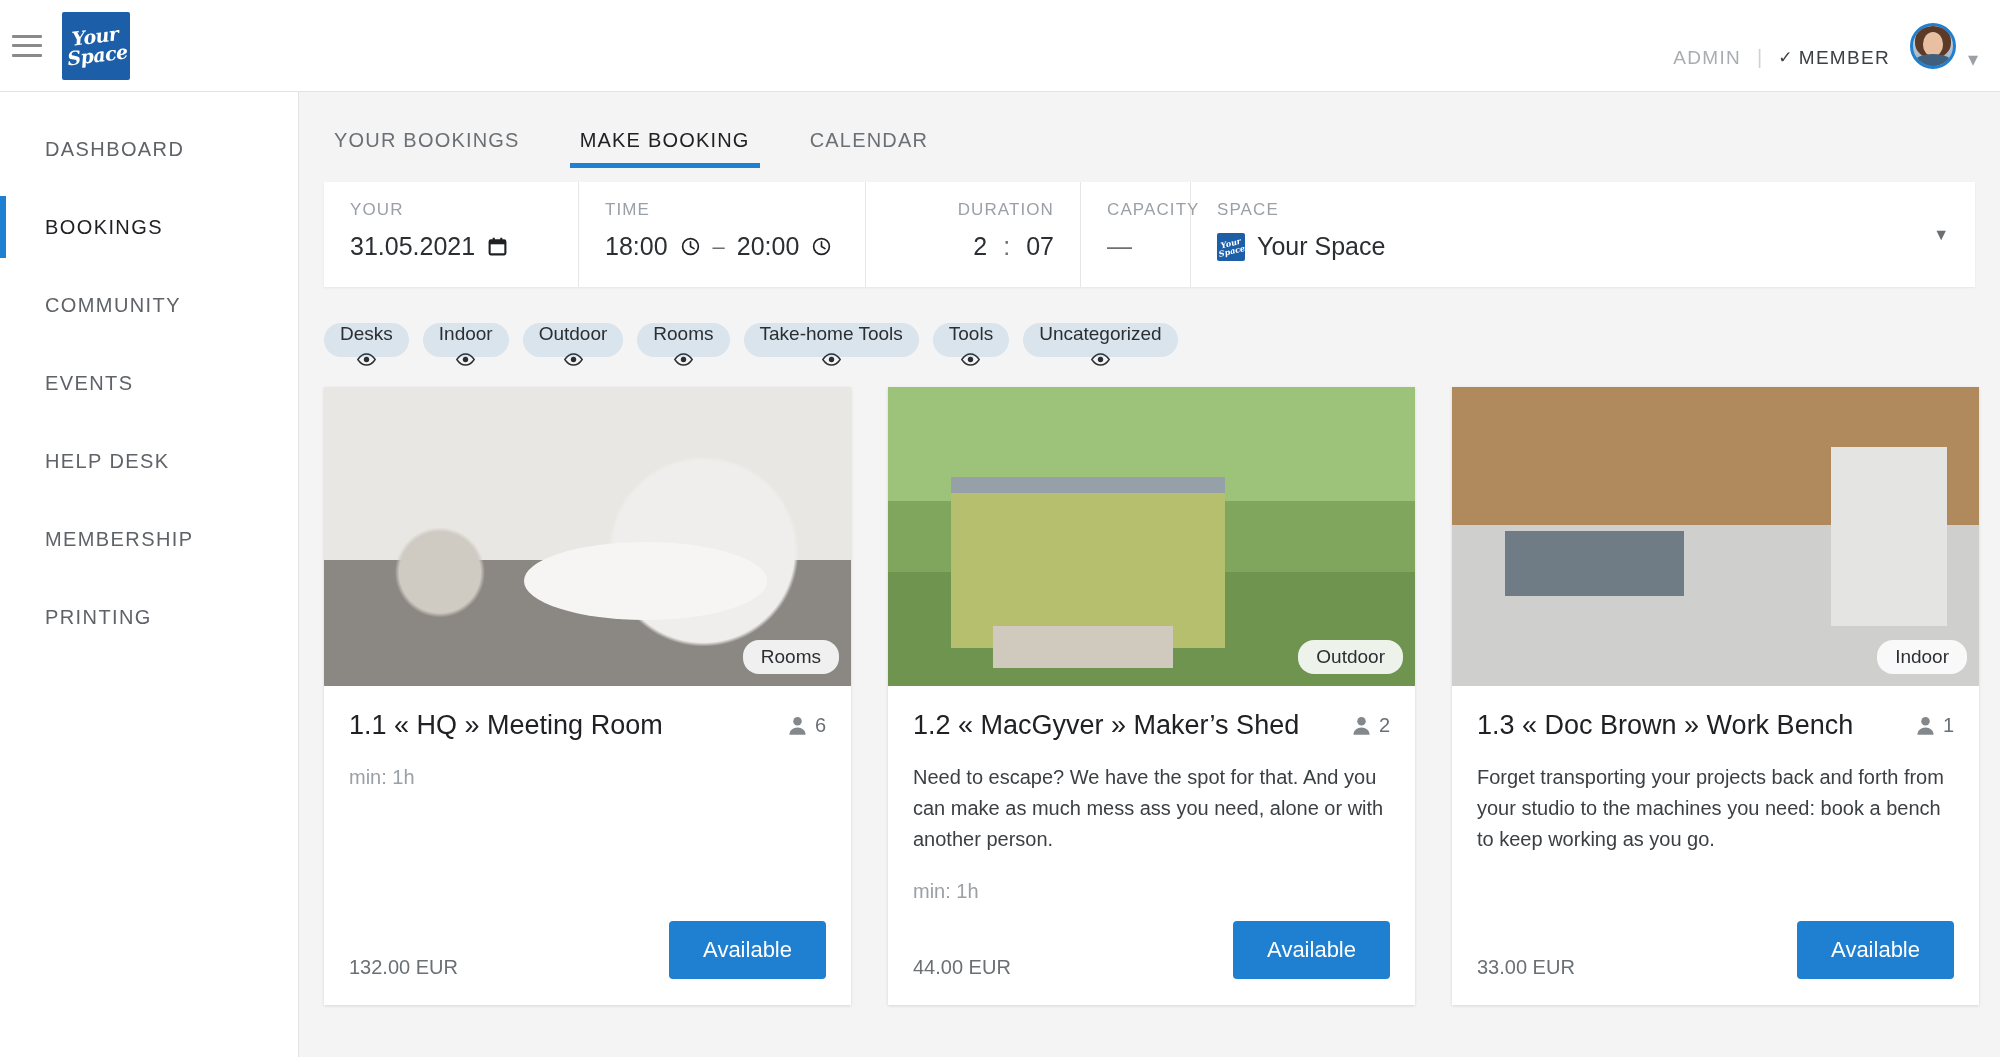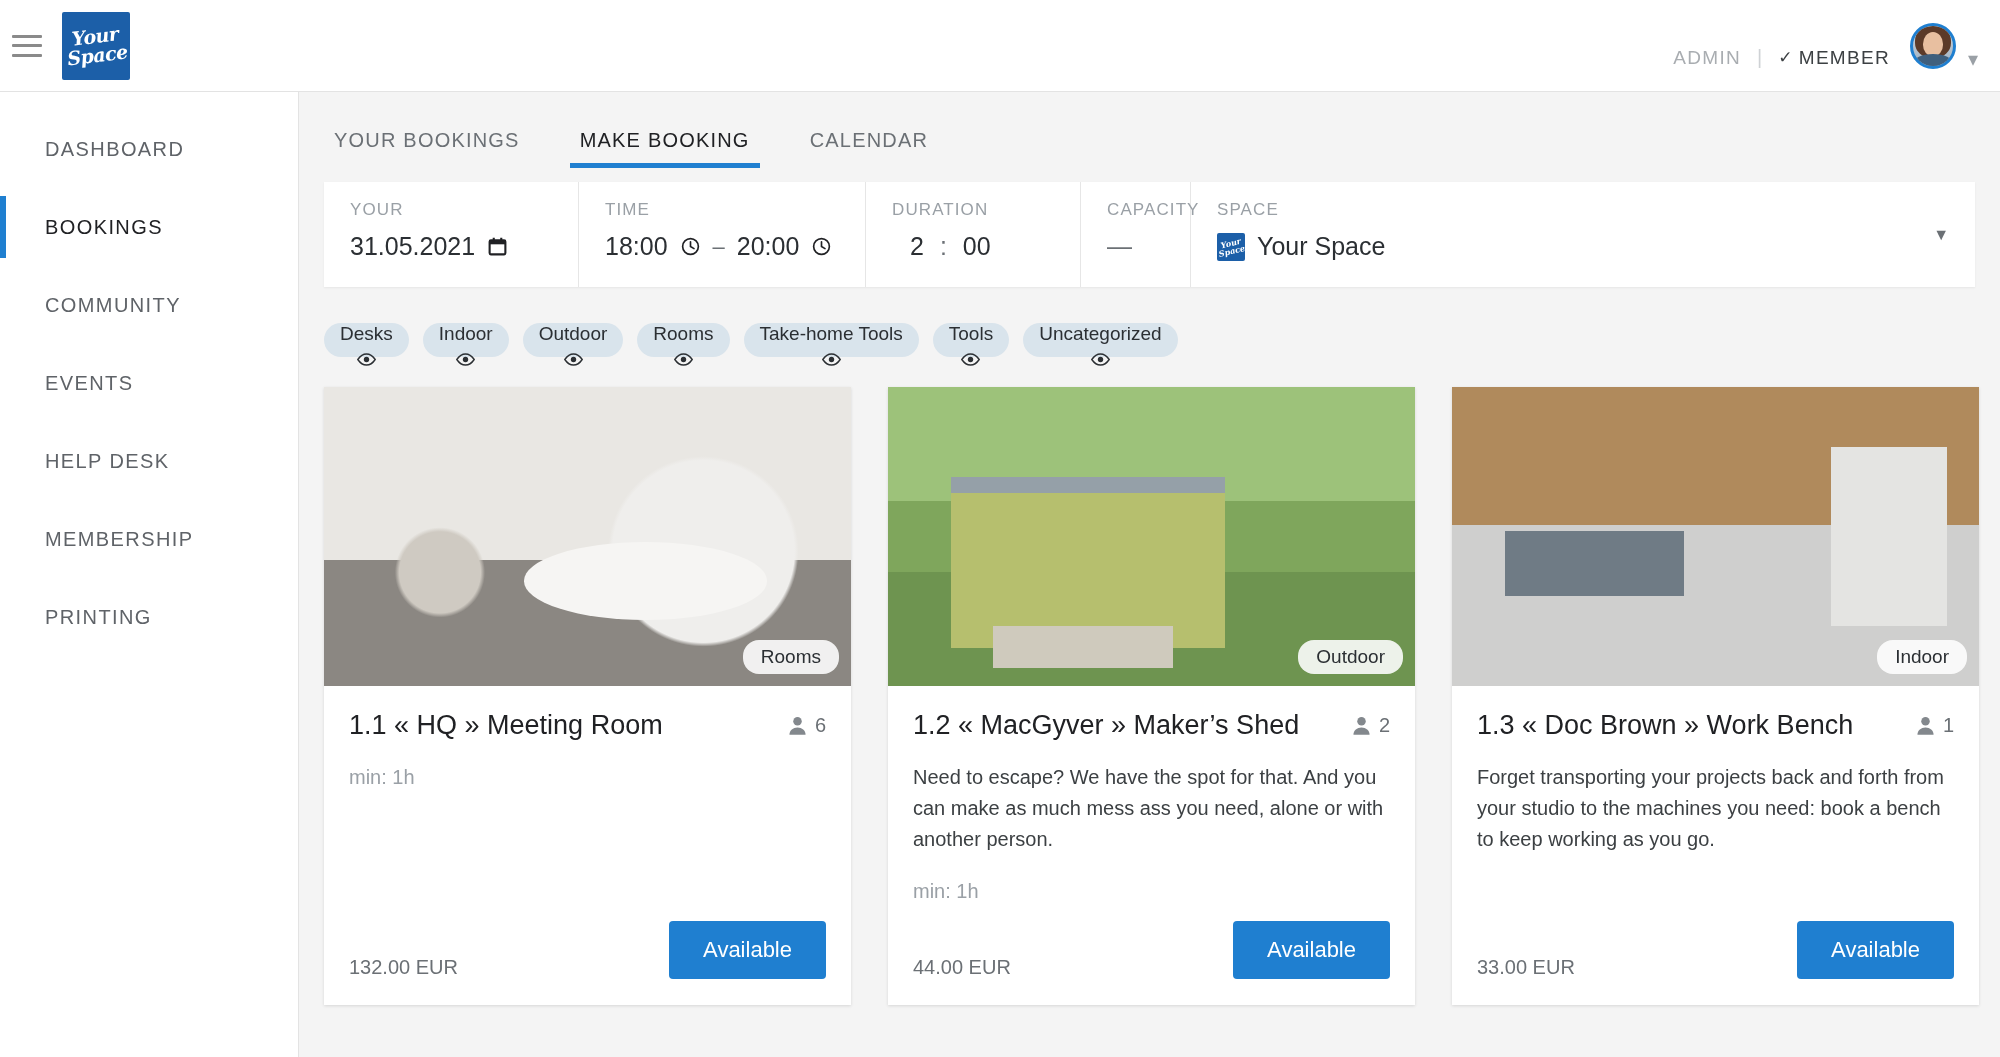--- a/index.html
+++ b/index.html
@@ -107,21 +107,21 @@
   .booking-bar {
     margin: 14px 25px 0 25px; background: #fff; height: 105px;
     display: flex; align-items: stretch; box-shadow: 0 1px 2px rgba(0,0,0,.06);
   }
   .bfield {
     border-right: 1px solid #e6e6e6; padding: 18px 26px 0 26px;
     display: flex; flex-direction: column; justify-content: flex-start;
   }
   .bfield.f-date { width: 255px; }
   .bfield.f-time { width: 287px; }
-  .bfield.f-dur  { width: 215px; }
+  .bfield.f-dur  { width: 215px; align-items: flex-end; }
   .bfield.f-cap  { width: 110px; }
   .bfield.f-space { flex: 1; border-right: none; position: relative; }
   .blabel {
     font-size: 17px; letter-spacing: 1.1px; color: #9aa0a6; margin-bottom: 12px;
   }
   .bvalue {
     font-size: 25px; color: #2b2f33; display: flex; align-items: center; gap: 12px;
   }
   .icon-sm { width: 21px; height: 21px; flex: none; }
   .dash-sep { color: #6b7075; font-size: 22px; }
@@ -330,21 +330,21 @@
           <path d="M12 6.6V12l4 2.4" fill="none" stroke="#202124" stroke-width="1.9" stroke-linecap="round"></path>
         </svg>
       </div>
     </div>
 
     <div class="bfield f-dur">
       <div class="blabel">DURATION</div>
       <div class="bvalue" style="padding-left:18px;">
         <span>2</span>
         <span class="dur-colon">:</span>
-        <span>00</span>
+        <span>07</span>
       </div>
     </div>
 
     <div class="bfield f-cap">
       <div class="blabel">CAPACITY</div>
       <div class="bvalue">
         <span class="cap-dash">—</span>
       </div>
     </div>
 

